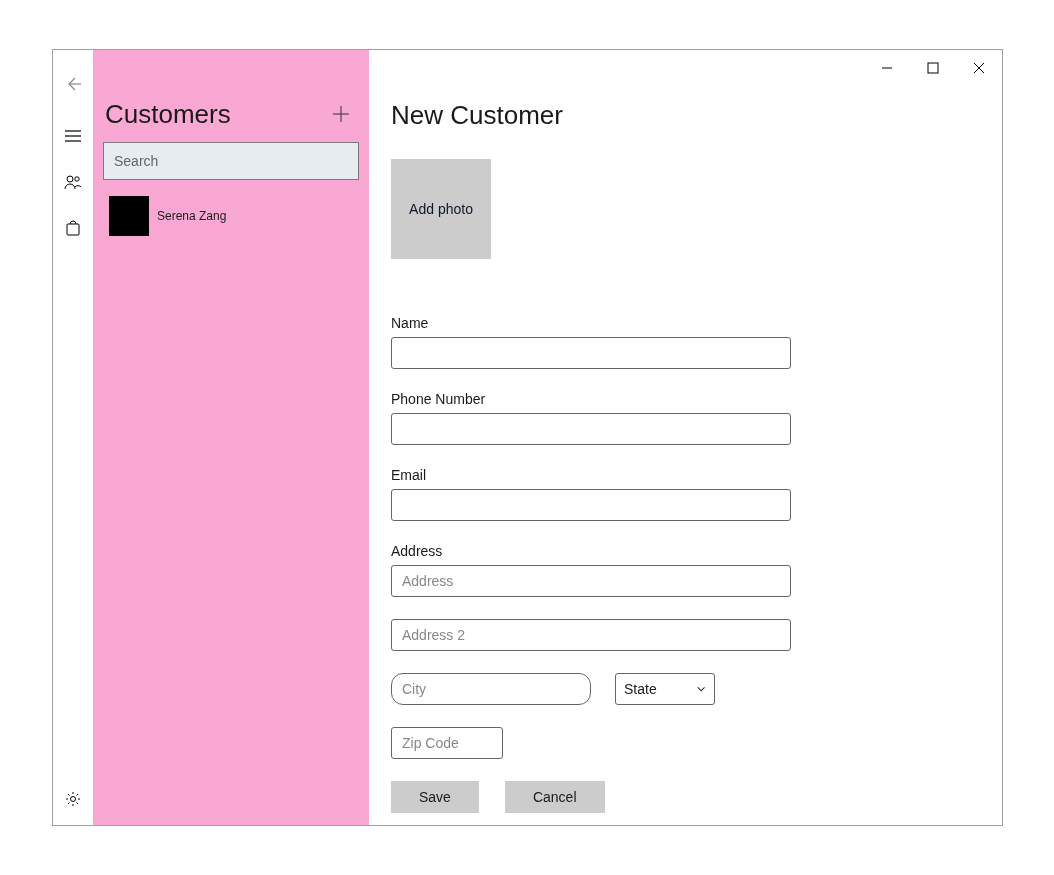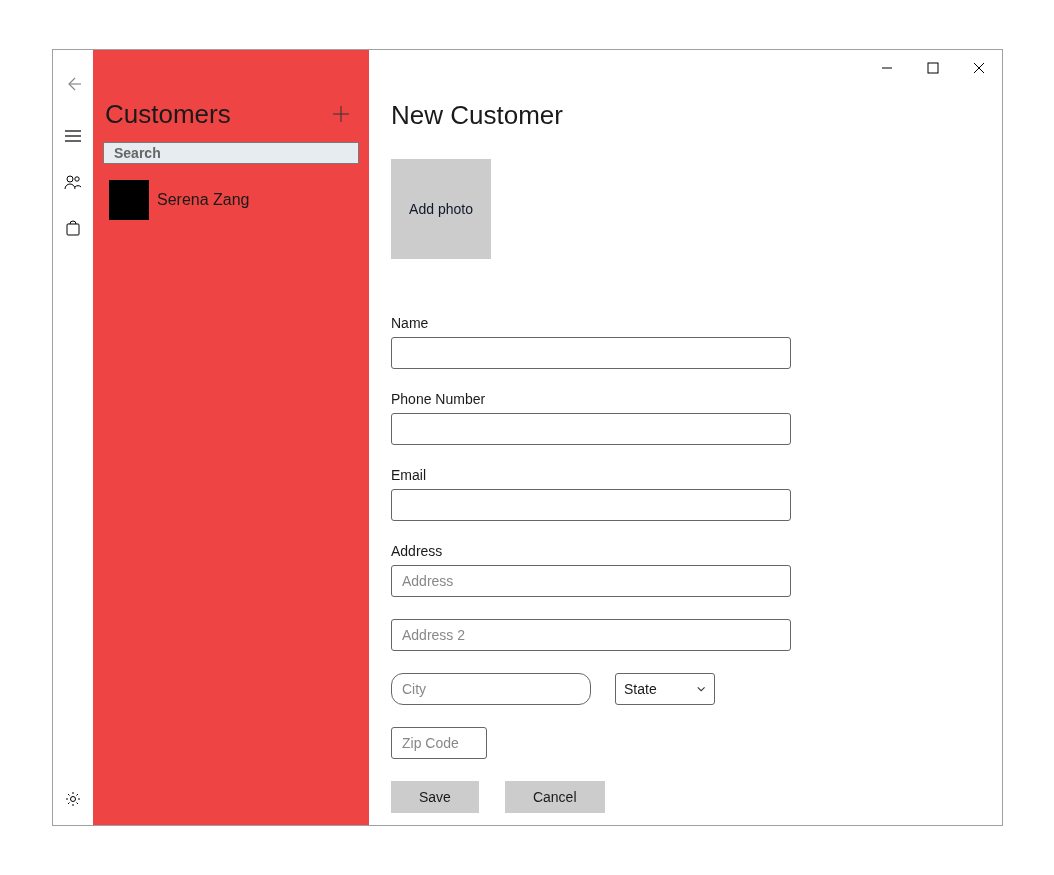--- a/index.html
+++ b/index.html
@@ -41,21 +41,21 @@
       align-items: center;
       justify-content: center;
       color: #333;
       cursor: pointer;
     }
     .nav-spacer {
       flex: 1;
     }
     .sidebar {
       width: 276px;
-      background: #ef4444;
+      background: #f9a8d4;
       flex-shrink: 0;
       padding: 48px 10px 0 10px;
       display: flex;
       flex-direction: column;
     }
     .sidebar-header {
       display: flex;
       align-items: center;
       justify-content: space-between;
       padding: 0 2px 12px 2px;
@@ -69,29 +69,28 @@
       width: 32px;
       height: 32px;
       display: flex;
       align-items: center;
       justify-content: center;
       color: #333;
       cursor: pointer;
     }
     .search-input {
       width: 100%;
-      height: 22px;
+      height: 38px;
       border: 1px solid #7a7a7a;
       border-radius: 0;
       background: #e6ecef;
       padding: 0 10px;
       font-size: 14px;
       color: #333;
       outline: none;
-      font-weight: bold;
     }
     .search-input::placeholder {
       color: #666;
     }
     .customer-list {
       margin-top: 14px;
     }
     .customer-item {
       display: flex;
       align-items: center;
@@ -100,21 +99,21 @@
       cursor: pointer;
     }
     .customer-avatar {
       width: 40px;
       height: 40px;
       background: #000000;
       flex-shrink: 0;
     }
     .customer-name {
       margin-left: 8px;
-      font-size: 16px;
+      font-size: 12px;
       color: #1a1a1a;
     }
     .main {
       flex: 1;
       position: relative;
       background: #ffffff;
       padding: 50px 0 0 22px;
       overflow-y: auto;
     }
     .titlebar {
@@ -178,21 +177,21 @@
     .form-row {
       display: flex;
       gap: 24px;
       margin-bottom: 22px;
     }
     .input-city {
       width: 200px;
       border-radius: 12px;
     }
     .input-zip {
-      width: 96px;
+      width: 112px;
     }
     .state-select {
       width: 100px;
       height: 32px;
       border: 1px solid #666;
       border-radius: 3px;
       background: #fff;
       padding: 0 8px;
       font-size: 14px;
       color: #1a1a1a;

